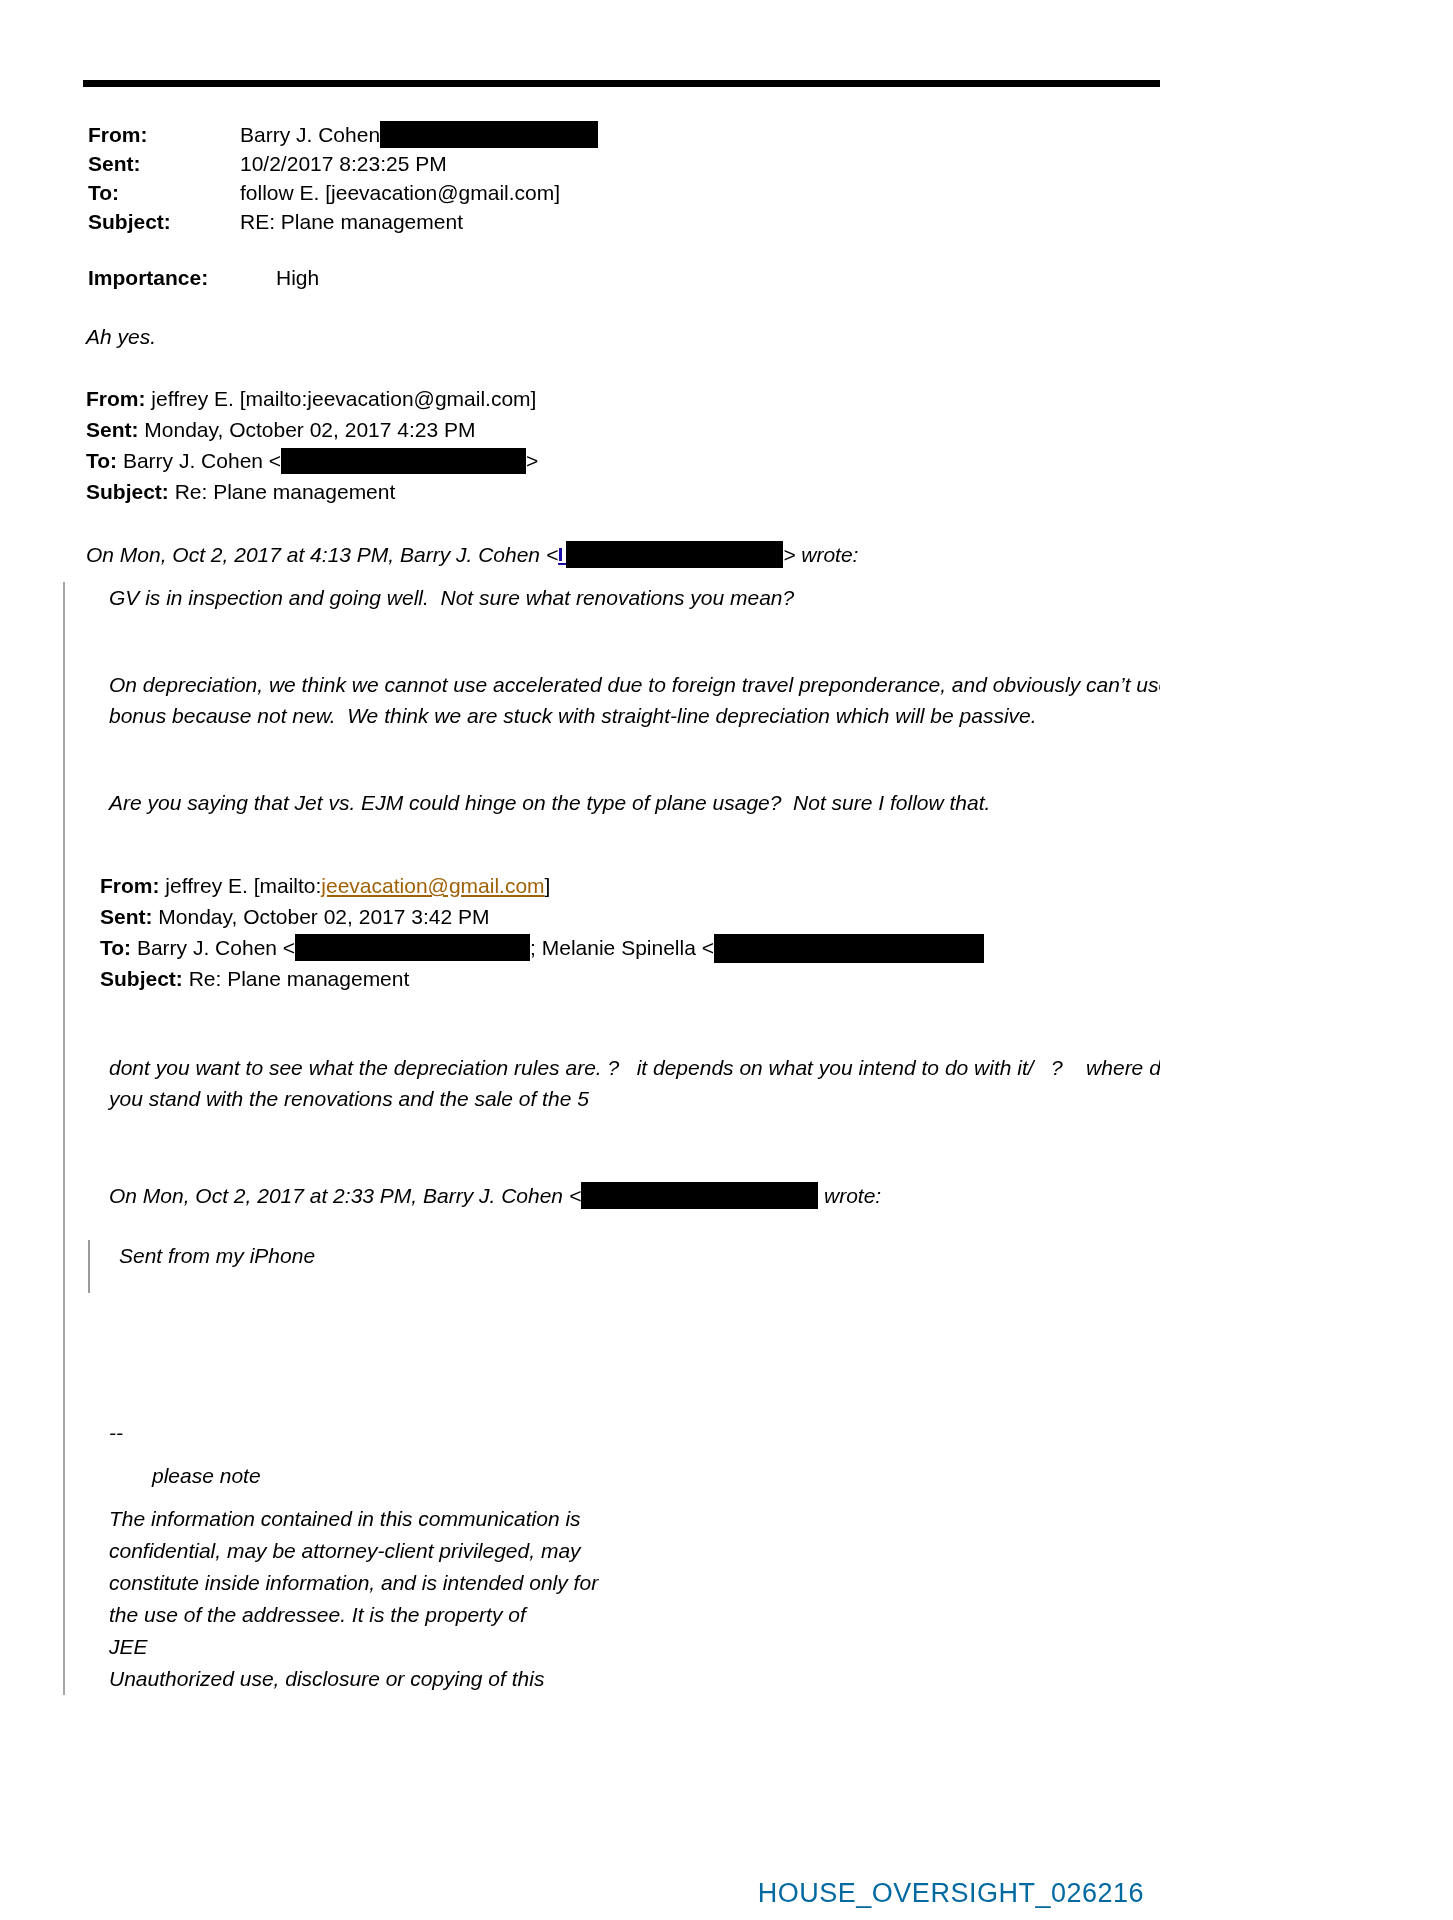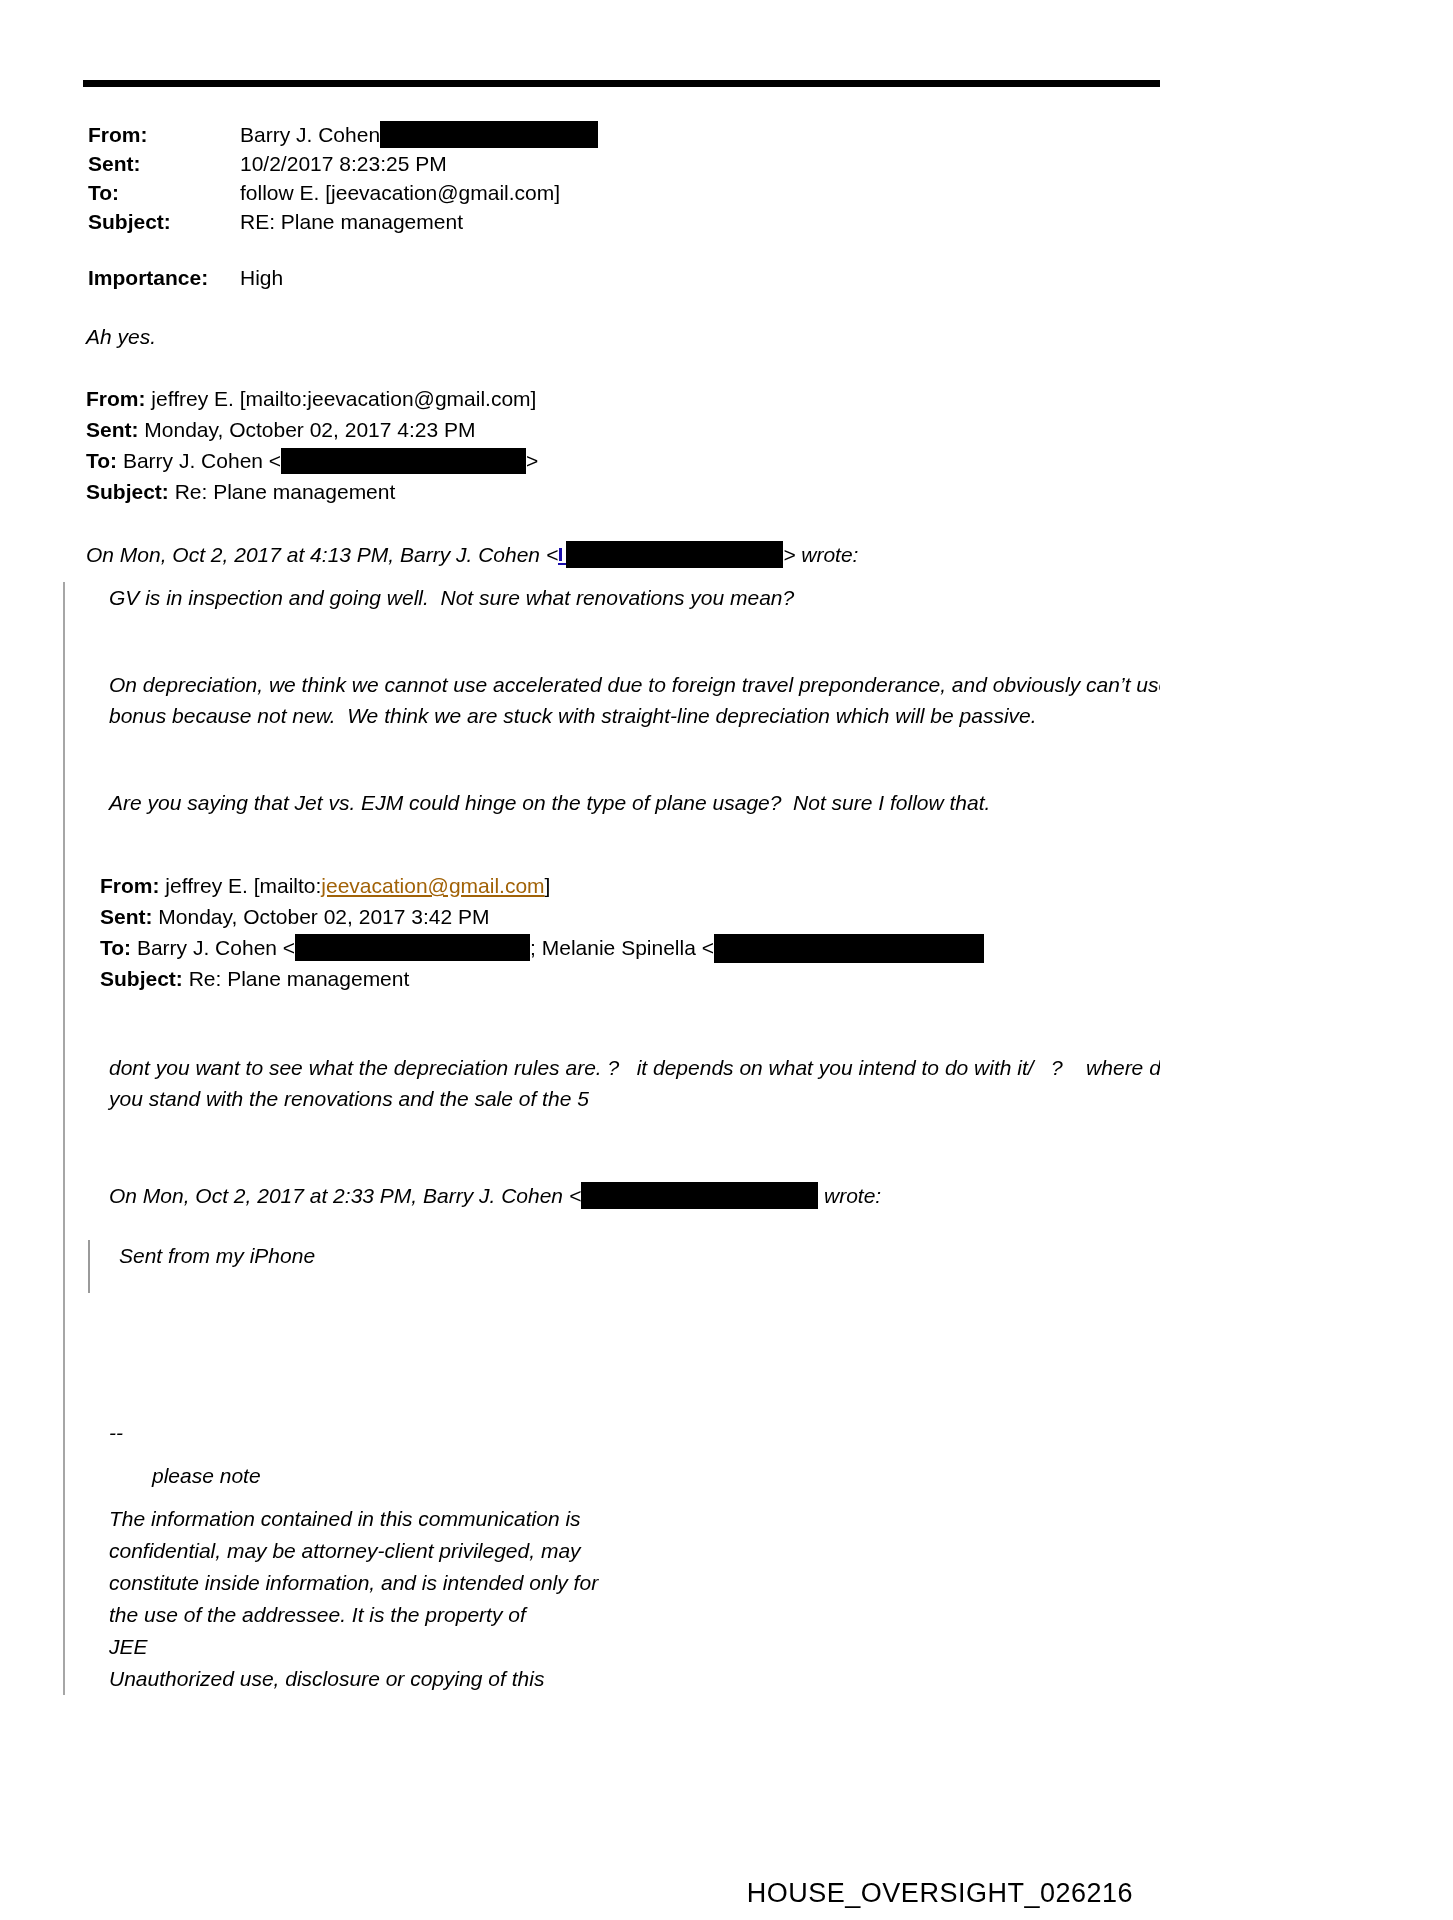--- a/index.html
+++ b/index.html
@@ -12,21 +12,21 @@
     overflow:hidden;
   }
   .content{margin-left:83px;width:1300px;}
   .top-rule{height:7px;background:#000;margin-top:80px;width:1289px;}
 
   
   .hdr1{margin-top:33px;margin-left:5px;line-height:29px;}
   .hdr1 .row{display:flex;}
   .hdr1 .lbl{width:152px;font-weight:bold;flex:0 0 152px;}
   .hdr1 .val{white-space:pre-wrap;}
-  .hdr1 .importance{margin-top:27px;}
+  .hdr1 .importance{margin-top:27px;gap:36px;}
 
   p,.pline{margin:12px;white-space:pre-wrap;line-height:31px;font-style:italic;}
 
   .intro{margin-top:29px;margin-left:3px;}
 
   .hdr-inline{margin-top:31px;margin-left:3px;line-height:31px;}
   .hdr-inline .b{font-weight:bold;}
   .hdr-inline div{white-space:pre-wrap;}
 
   .new-dep{margin-top:34px;margin-left:3px;}
@@ -70,23 +70,23 @@
     padding-left:17px;
     padding-bottom:10px;
   }
   .q2 .sent-iphone{margin-top:29px;}
 
   .dashes{margin-top:124px;}
   .please-note{margin-top:12px;padding-left:43px;}
   .disclaimer{margin-top:7px;line-height:32px;}
 
   .stamp{
-    position:absolute;top:1878px;right:27px;
+    position:absolute;top:1878px;right:16px;
     font-family:"Liberation Sans",sans-serif;
-    font-size:27px;color:#000000;letter-spacing:0.5px;
+    font-size:27px;color:#0369a1;letter-spacing:0.5px;
   }
 </style>
 </head>
 <body>
 
 <div class="page">
   <div class="content">
 
     <div class="top-rule"></div>
 

